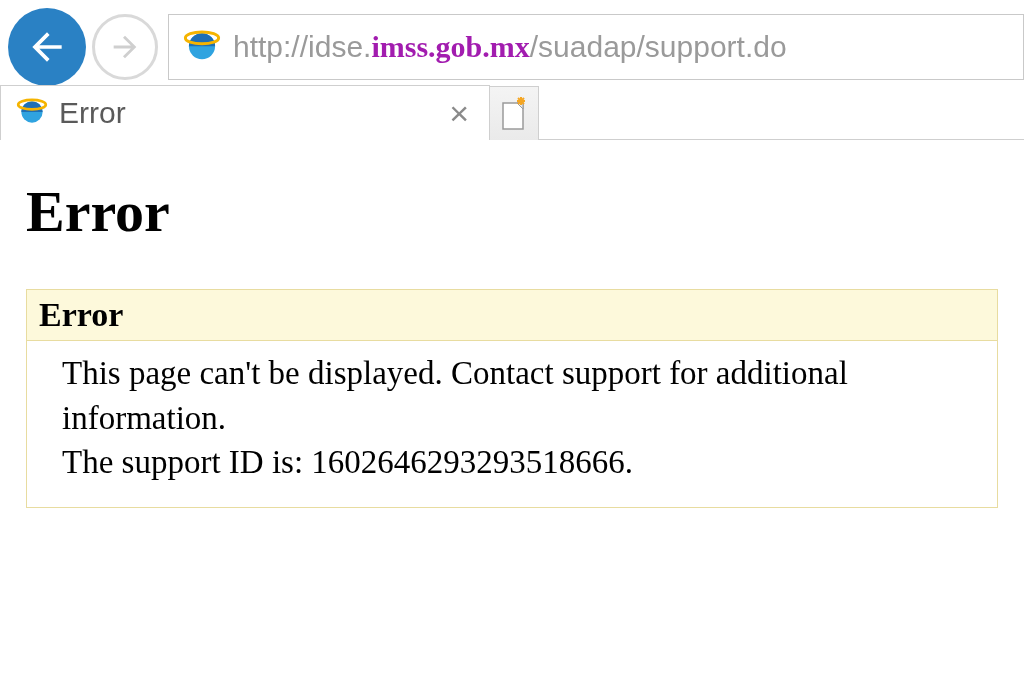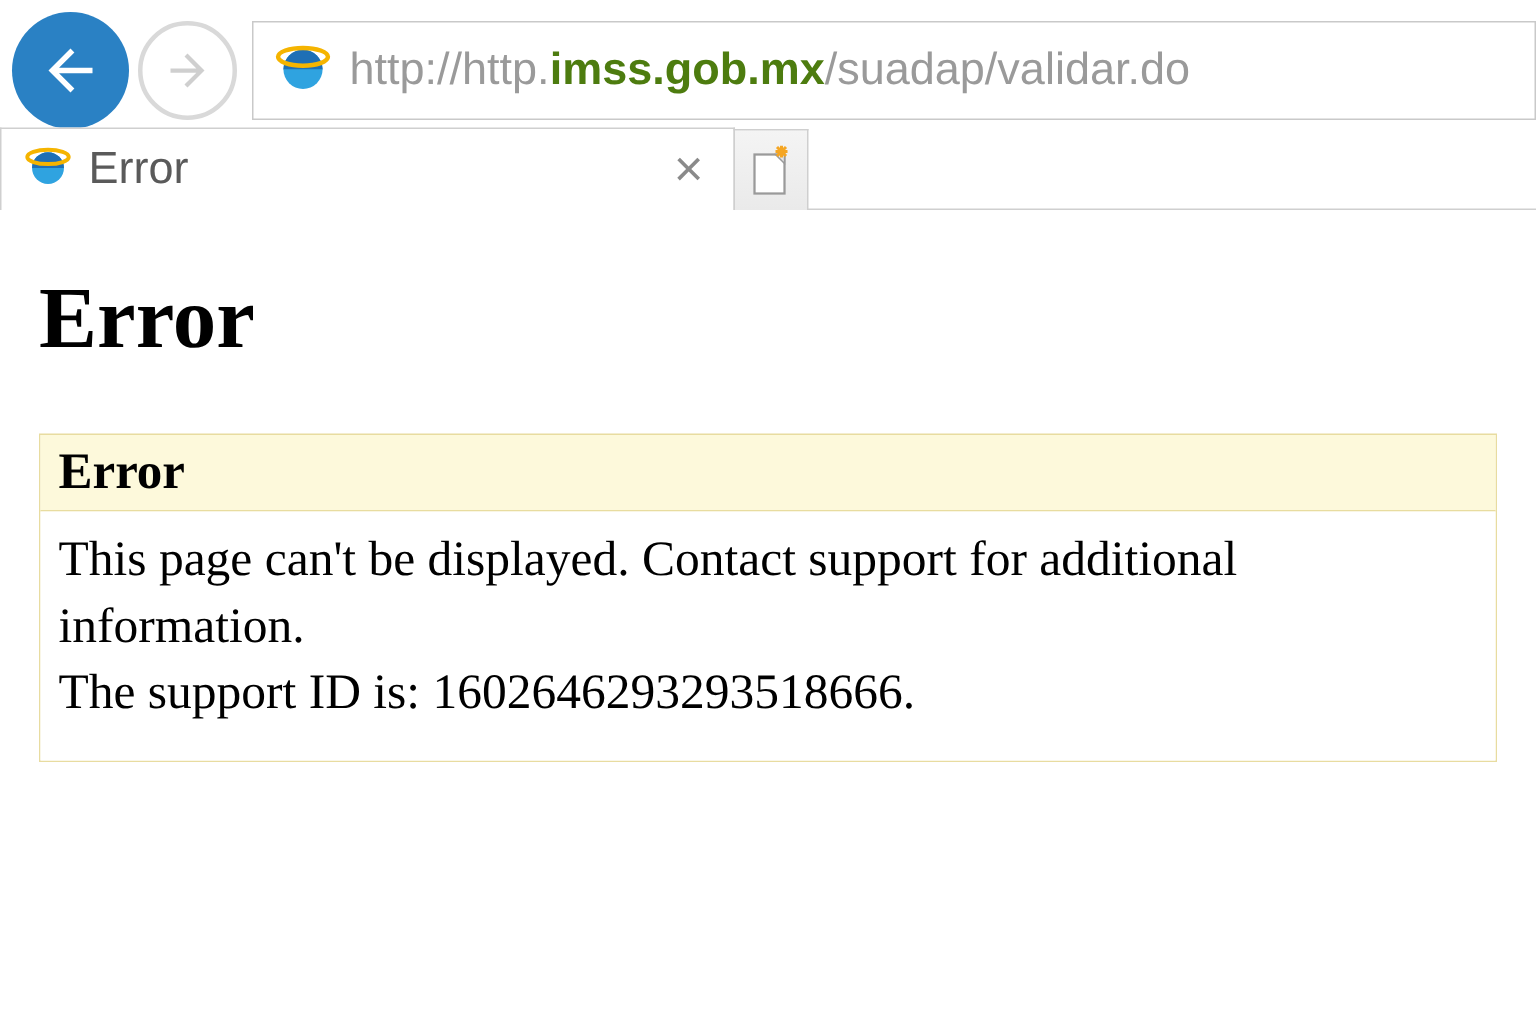--- a/index.html
+++ b/index.html
@@ -50,21 +50,21 @@
       background: #ffffff;
     }
     .ie-favicon { flex: 0 0 auto; margin-right: 12px; }
     .url {
       font-size: 30px;
       color: #9a9a9a;
       white-space: nowrap;
       overflow: hidden;
       font-family: "Segoe UI", Arial, sans-serif;
     }
-    .url .bold { color: #4d7c0f; font-weight: 600; }
+    .url .bold { color: #a21caf; font-weight: 600; font-family: Liberation Serif, serif; }
 
     
     .tab-row {
       display: flex;
       align-items: flex-end;
       height: 56px;
       border-bottom: 1px solid #cfcfcf;
       position: relative;
       margin-top: -10px;
     }
@@ -131,21 +131,21 @@
       color: #000;
     }
     .error-box-body {
       background: #ffffff;
       padding: 10px 12px 22px;
       font-family: "Times New Roman", Times, serif;
       font-size: 33px;
       line-height: 1.35;
       color: #000;
     }
-    .error-box-body .line { display: block; }
+    .error-box-body .line { display: block; margin-left: 23px; }
   </style>
 </head>
 <body>
 
   <div class="chrome-row">
     <div class="nav-btn back-btn">
       <svg width="44" height="44" viewBox="0 0 24 24">
         <path d="M20 11H7.83l5.59-5.59L12 4l-8 8 8 8 1.41-1.41L7.83 13H20z"></path>
       </svg>
     </div>
@@ -156,21 +156,21 @@
     </div>
     <div class="address-bar">
       <span class="ie-favicon">
         <svg width="38" height="38" viewBox="0 0 64 64">
           <circle cx="32" cy="34" r="22" fill="#2fa3e0"></circle>
           <path d="M10 34 a22 22 0 0 1 44 0 h-44" fill="#1e6fb5"></path>
           <ellipse cx="32" cy="20" rx="28" ry="10" fill="none" stroke="#f5b400" stroke-width="5"></ellipse>
         </svg>
       </span>
       <span class="url">
-        <span>http://http.</span><span class="bold">imss.gob.mx</span><span>/suadap/validar.do</span>
+        <span>http://idse.</span><span class="bold">imss.gob.mx</span><span>/suadap/support.do</span>
       </span>
     </div>
   </div>
 
   <div class="tab-row">
     <div class="tab">
       <span class="ie-favicon">
         <svg width="34" height="34" viewBox="0 0 64 64">
           <circle cx="32" cy="34" r="20" fill="#2fa3e0"></circle>
           <path d="M12 34 a20 20 0 0 1 40 0 h-40" fill="#1e6fb5"></path>

